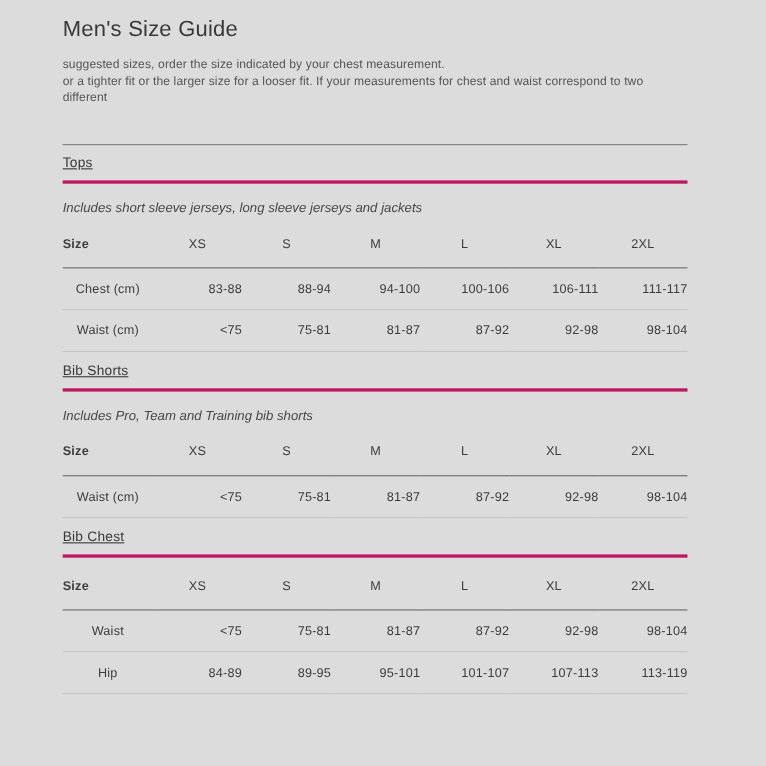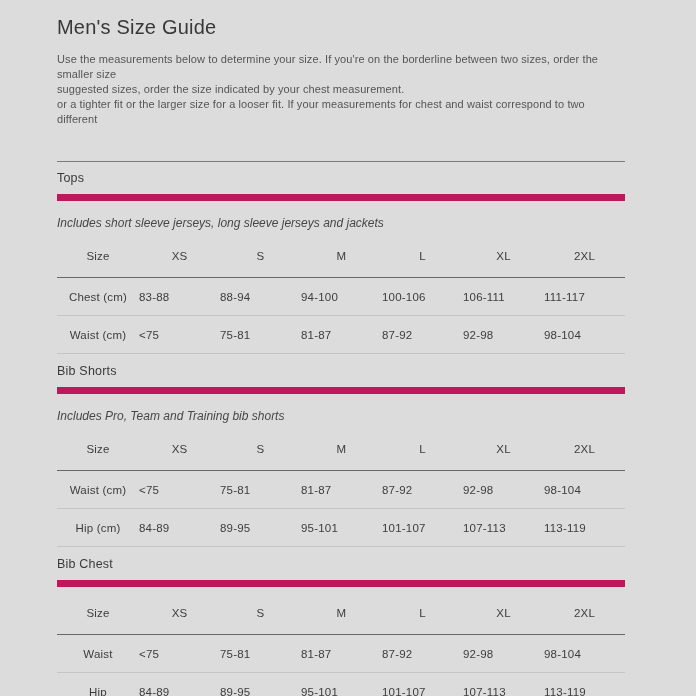--- a/index.html
+++ b/index.html
@@ -39,22 +39,23 @@
   }
   .size-section.first {
     margin-top: 34px;
   }
   .section-title {
     display: flex;
     align-items: center;
     height: 33px;
     font-size: 12.5px;
     color: #3a3a3a;
-    border-bottom: 7px solid #be185d;
-    letter-spacing: 0.2px;
+    border-bottom: 3px solid #be185d;
+    letter-spacing: 0.2px;
+    text-decoration: underline;
   }
   .size-section.first .section-title {
     border-top: 1px solid #7b7b7b;
     height: 32px;
   }
   .section-desc {
     margin: 15px 0 0 0;
     font-size: 12px;
     font-style: italic;
     color: #474747;
@@ -70,47 +71,47 @@
   }
   table.size-table thead th {
     font-weight: 400;
     font-size: 11.5px;
     color: #3d3d3d;
     padding: 20px 0 15px 0;
     text-align: center;
     letter-spacing: 0.2px;
   }
   table.size-table thead th.col-label {
-    text-align: center;
+    text-align: left;
+    font-weight: bold;
   }
   table.size-table tbody tr {
     border-bottom: 1px solid #c5c5c5;
   }
   table.size-table tbody td {
     height: 37px;
     padding: 0;
     vertical-align: middle;
     font-size: 11.5px;
     color: #3d3d3d;
-    text-align: left;
+    text-align: right;
     letter-spacing: 0.2px;
   }
   table.size-table tbody td.col-label {
     text-align: center;
   }
 </style>
 </head>
 <body>
 
 <div class="page">
 
   <h1 class="page-title">Men's Size Guide</h1>
 
   <div class="intro">
-    <div>Use the measurements below to determine your size. If you're on the borderline between two sizes, order the smaller size</div>
     <div>suggested sizes, order the size indicated by your chest measurement.</div>
     <div>or a tighter fit or the larger size for a looser fit. If your measurements for chest and waist correspond to two different</div>
   </div>
 
   <section class="size-section first">
     <div class="section-title">Tops</div>
     <p class="section-desc">Includes short sleeve jerseys, long sleeve jerseys and jackets</p>
     <table class="size-table">
       <colgroup>
           <col style="width:82px">
@@ -172,29 +173,20 @@
       <tbody>
         <tr>
           <td class="col-label">Waist (cm)</td>
           <td>&lt;75</td>
           <td>75-81</td>
           <td>81-87</td>
           <td>87-92</td>
           <td>92-98</td>
           <td>98-104</td>
         </tr>
-        <tr>
-          <td class="col-label">Hip (cm)</td>
-          <td>84-89</td>
-          <td>89-95</td>
-          <td>95-101</td>
-          <td>101-107</td>
-          <td>107-113</td>
-          <td>113-119</td>
-        </tr>
       </tbody>
     </table>
   </section>
 
   <section class="size-section">
     <div class="section-title">Bib Chest</div>
     <table class="size-table">
       <colgroup>
           <col style="width:82px">
           <col span="6">

